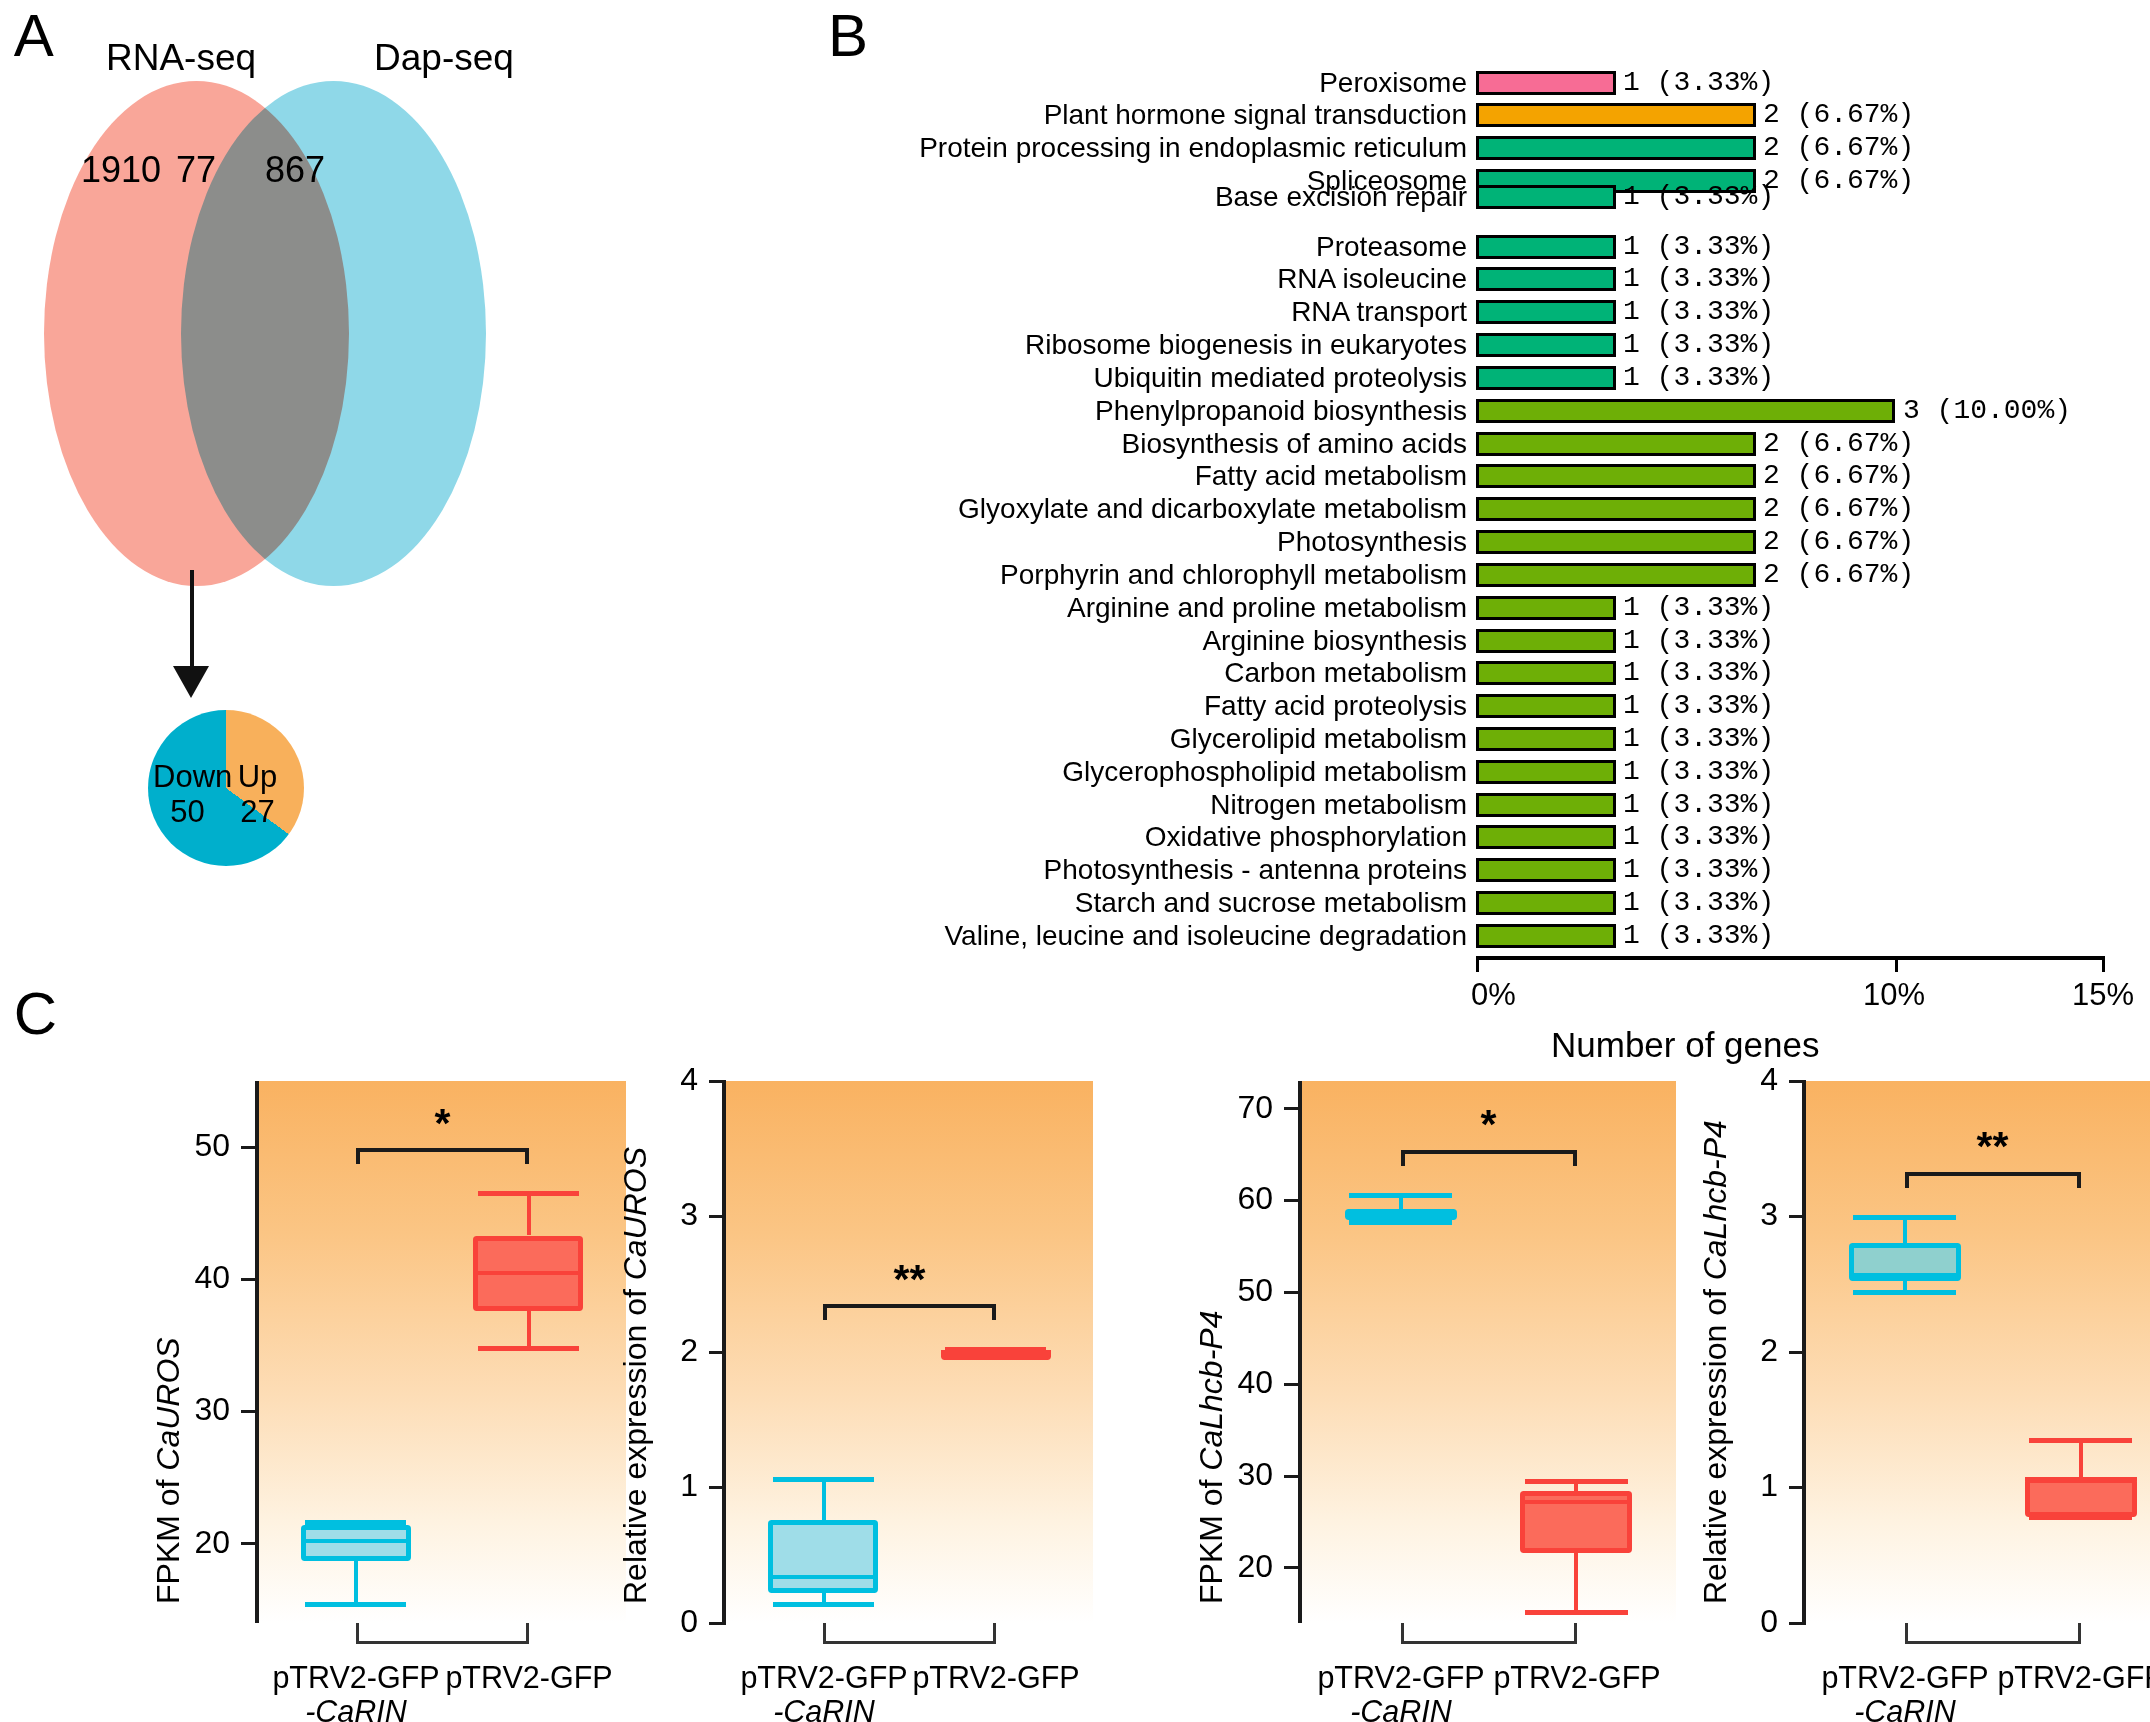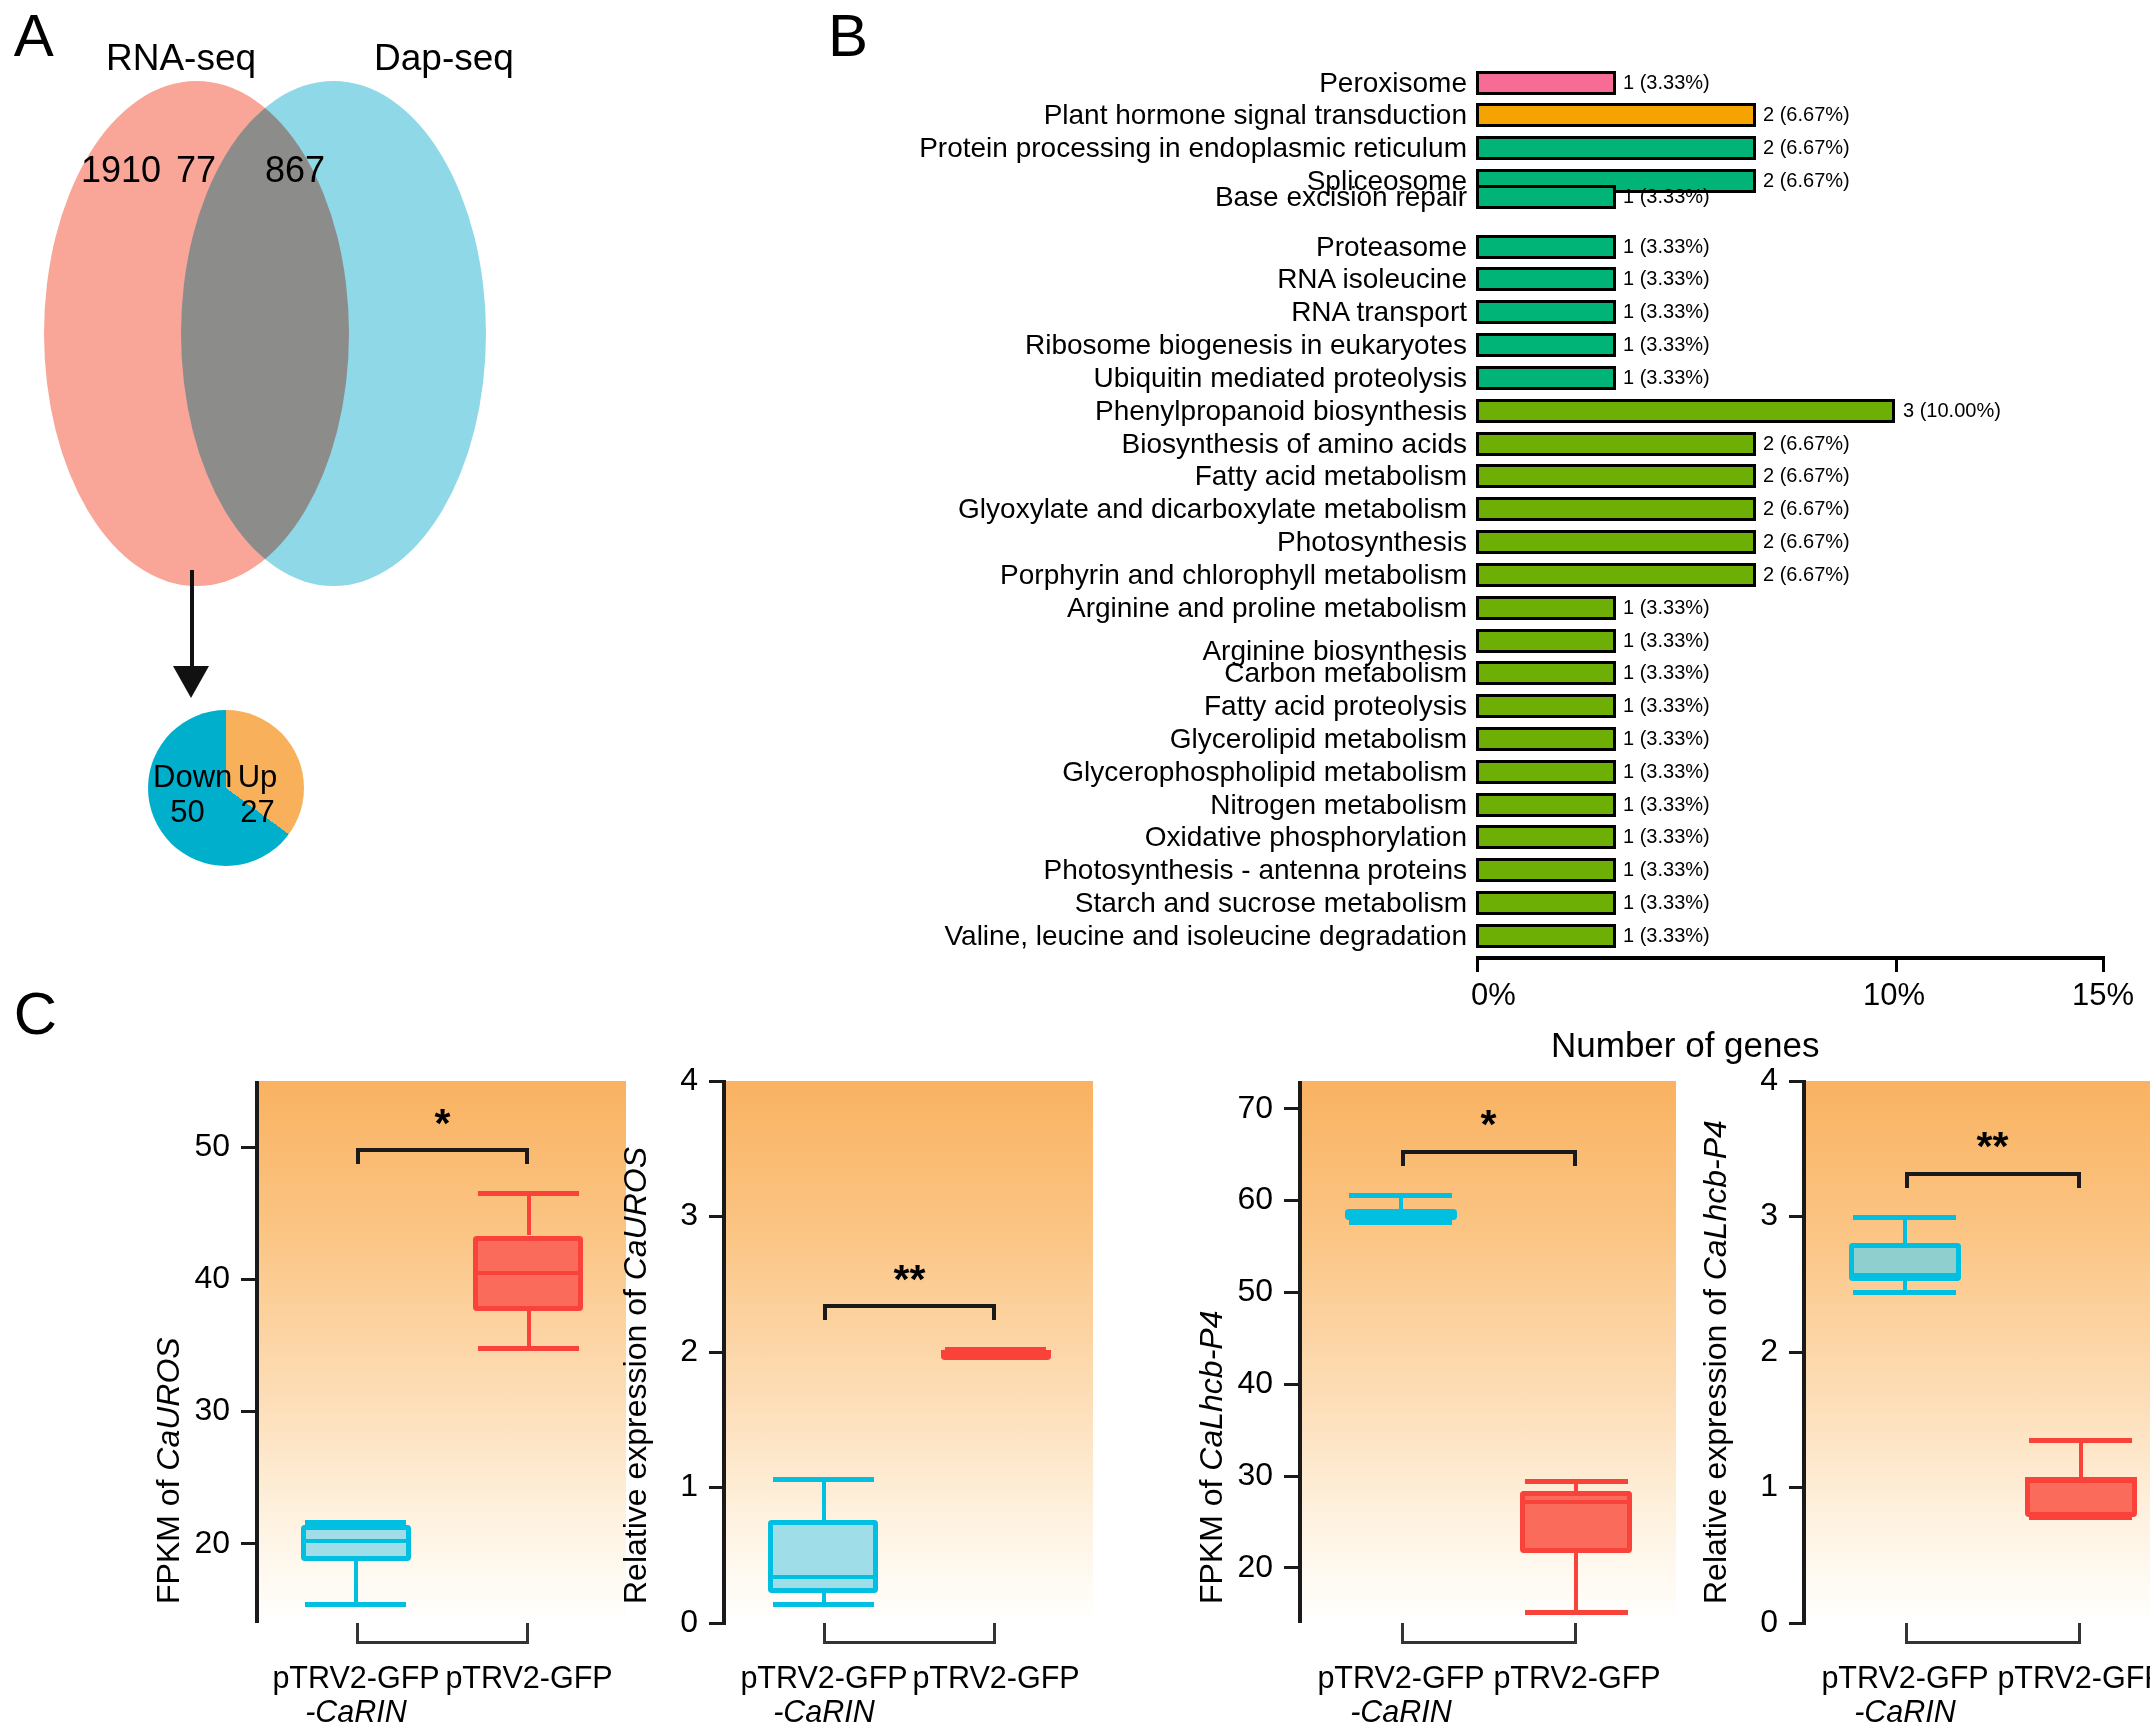--- a/index.html
+++ b/index.html
@@ -18,21 +18,21 @@
   .pie{position:absolute;border-radius:50%;}
   .pie-label{position:absolute;font-size:31px;text-align:center;white-space:nowrap;}
 
   
   #panelB{position:absolute;left:828px;top:0;width:1322px;height:1059px;}
   #kegg-title{position:absolute;font-size:34px;white-space:nowrap;}
   .kegg-row{position:absolute;height:27px;display:flex;align-items:center;}
   .kegg-label{position:absolute;right:0;top:0;height:27px;line-height:27px;
               font-size:28px;white-space:nowrap;text-align:right;}
   .kegg-bar{position:absolute;top:1.9px;height:24px;border:3.1px solid #000;box-sizing:border-box;}
-  .kegg-val{position:absolute;top:0;height:27px;line-height:27px;font-size:20px;white-space:nowrap;}
+  .kegg-val{position:absolute;top:0;height:27px;line-height:27px;font-size:28px;white-space:nowrap;font-family:Liberation Mono, monospace;}
   #kegg-axis-line{position:absolute;background:#000;}
   .kegg-tick{position:absolute;width:3.1px;background:#000;}
   .kegg-ticklabel{position:absolute;font-size:31px;white-space:nowrap;}
   #kegg-xlabel{position:absolute;font-size:35px;white-space:nowrap;}
 
   
   #panelC{position:absolute;left:0;top:947px;width:2151px;height:776px;}
   .bp{position:absolute;top:0;height:776px;}
   .bp-plotarea{position:absolute;
      background:linear-gradient(to bottom,#F9B261 0%,#FBC584 28%,#FDDDB6 58%,#FEF3E2 82%,#FFFFFF 100%);}
@@ -164,21 +164,21 @@
         <div class="kegg-label" style="right: 683px;">Porphyrin and chlorophyll metabolism</div>
         <div class="kegg-bar" style="left: 648px; width: 280px; background: rgb(110, 175, 6);"></div>
         <div class="kegg-val" style="left: 935px;">2 (6.67%)</div>
       </div>
       <div class="kegg-row" style="left: 0px; top: 594px; width: 1322px;">
         <div class="kegg-label" style="right: 683px;">Arginine and proline metabolism</div>
         <div class="kegg-bar" style="left: 648px; width: 140px; background: rgb(110, 175, 6);"></div>
         <div class="kegg-val" style="left: 795px;">1 (3.33%)</div>
       </div>
       <div class="kegg-row" style="left: 0px; top: 627px; width: 1322px;">
-        <div class="kegg-label" style="right: 683px; margin-top: 10px;">Arginine biosynthesis</div>
+        <div class="kegg-label" style="right: 683px;">Arginine biosynthesis</div>
         <div class="kegg-bar" style="left: 648px; width: 140px; background: rgb(110, 175, 6);"></div>
         <div class="kegg-val" style="left: 795px;">1 (3.33%)</div>
       </div>
       <div class="kegg-row" style="left: 0px; top: 659px; width: 1322px;">
         <div class="kegg-label" style="right: 683px; margin-left: 12px;">Carbon metabolism</div>
         <div class="kegg-bar" style="left: 648px; width: 140px; background: rgb(110, 175, 6);"></div>
         <div class="kegg-val" style="left: 795px;">1 (3.33%)</div>
       </div>
       <div class="kegg-row" style="left: 0px; top: 692px; width: 1322px;">
         <div class="kegg-label" style="right: 683px;">Fatty acid proteolysis</div>

